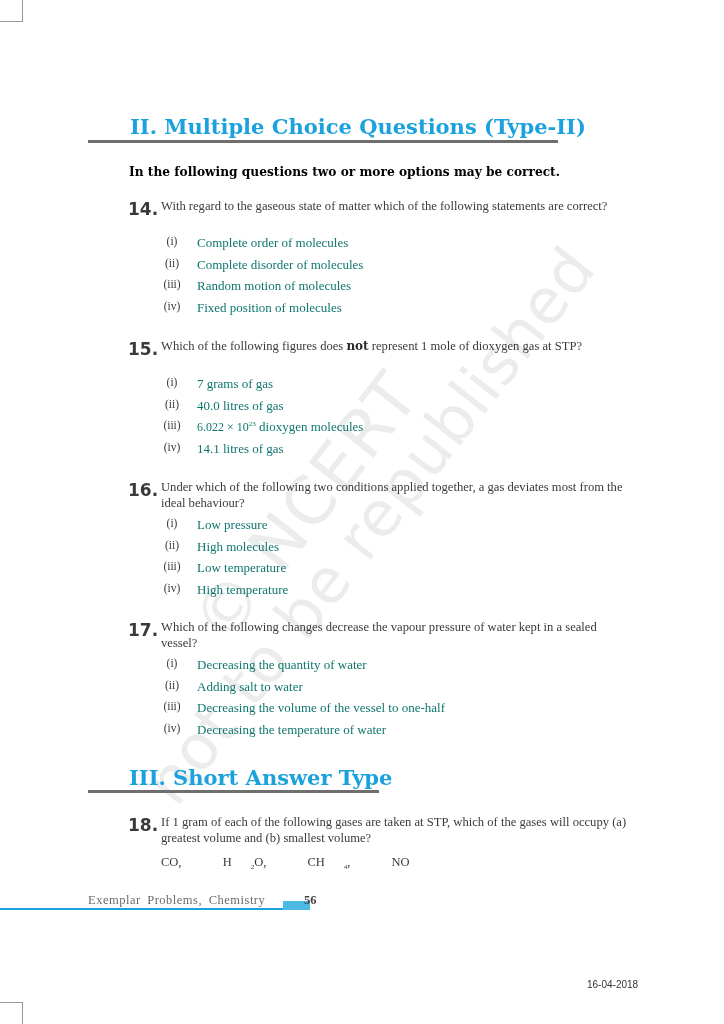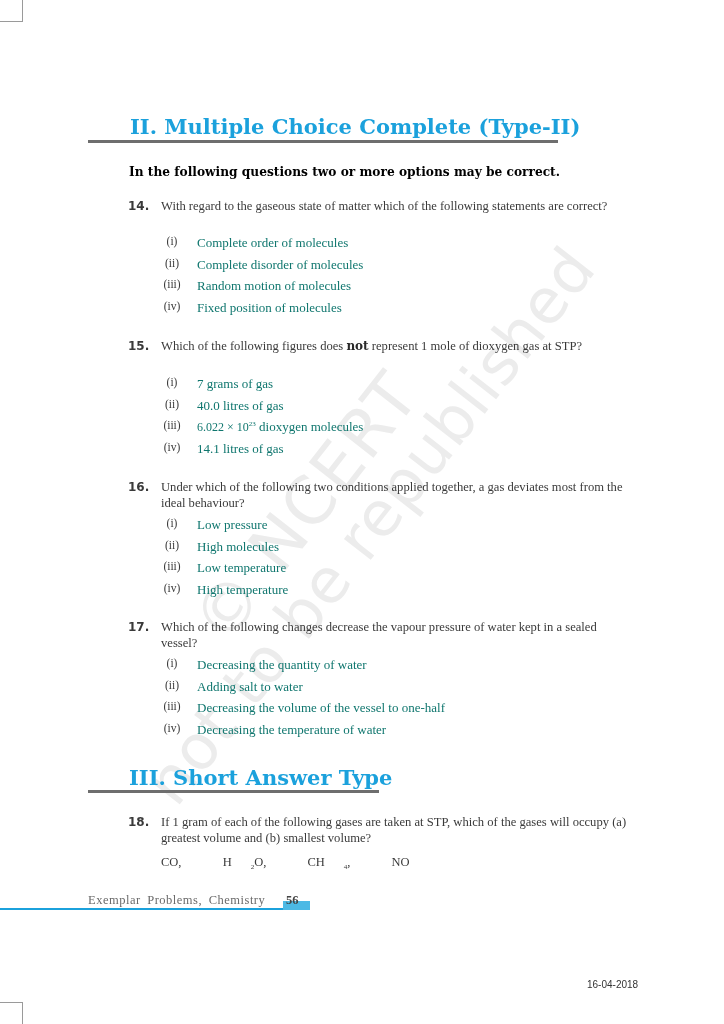--- a/index.html
+++ b/index.html
@@ -25,21 +25,21 @@
   }
   .underline { position: absolute; height: 3px; background: #6e6e6e; }
 
   .instruction {
     position: absolute; left: 129px; top: 165px; font-size: 12.2px; font-weight: bold;
     font-family: "DejaVu Serif", serif; color: #000000; white-space: nowrap;
   }
 
   .question { position: absolute; left: 128px; width: 500px; }
   .q-num {
-    position: absolute; left: 0; top: 0; font-weight: bold; font-size: 12px;
+    position: absolute; left: 0; top: 0; font-weight: bold; font-size: 17px;
     font-family: "DejaVu Sans", sans-serif; color: #3a3a3a;
   }
   .q-text {
     position: absolute; left: 33px; top: 0; width: 470px;
     font-size: 12.6px; line-height: 15.5px; color: #3a3a3a;
     font-family: "Liberation Serif", serif;
   }
   .q-text b { font-family: "DejaVu Serif", serif; font-size: 12px; color: #2a2a2a; margin-top: 9px; }
   .opts { position: absolute; left: 0; }
   .opt { position: absolute; left: 0; height: 18px; white-space: nowrap; }
@@ -55,38 +55,38 @@
   .formulas span { display: inline-block; margin-right: 19px; }
   .formulas sub { font-size: 7px; vertical-align: -3px; }
 
   .footer-line { position: absolute; left: 0; top: 908px; width: 284px; height: 2px; background: #1ba1dc; }
   .footer-title {
     position: absolute; left: 88px; top: 893px; font-size: 12.5px; color: #6a6a6a;
     font-family: "Liberation Serif", serif; letter-spacing: 0.5px; word-spacing: 3px; white-space: nowrap;
   }
   .page-box { position: absolute; left: 283px; top: 901px; width: 27px; height: 9px; background: #4cb9e5; }
   .page-num {
-    position: absolute; left: 286px; top: 893px; font-size: 12.5px; font-weight: bold;
+    position: absolute; left: 304px; top: 893px; font-size: 12.5px; font-weight: bold;
     font-family: "Liberation Serif", serif; color: #444;
   }
   .date {
     position: absolute; left: 587px; top: 979px; font-size: 10px; color: #333;
     font-family: "Liberation Sans", sans-serif;
   }
 </style>
 </head>
 <body>
 
 <div class="crop-mark crop-tl"></div>
 <div class="crop-mark crop-bl"></div>
 
 <div class="watermark wm1">© NCERT</div>
 <div class="watermark wm2">not to be republished</div>
 
-<div class="section-heading" style="left:130px; top:114px;">II. Multiple Choice Complete (Type-II)</div>
+<div class="section-heading" style="left:130px; top:114px;">II. Multiple Choice Questions (Type-II)</div>
 <div class="underline" style="left:88px; top:140px; width:470px;"></div>
 <div class="instruction">In the following questions two or more options may be correct.</div>
 
 <div class="question" style="top:199px;">
   <span class="q-num">14.</span>
   <div class="q-text">With regard to the gaseous state of matter which of the following statements are correct?</div>
   <div class="opts" style="top:36px;">
     <div class="opt" style="top:0px;">
         <span class="opt-label">(i)</span>
         <span class="opt-text">Complete order of molecules</span>

